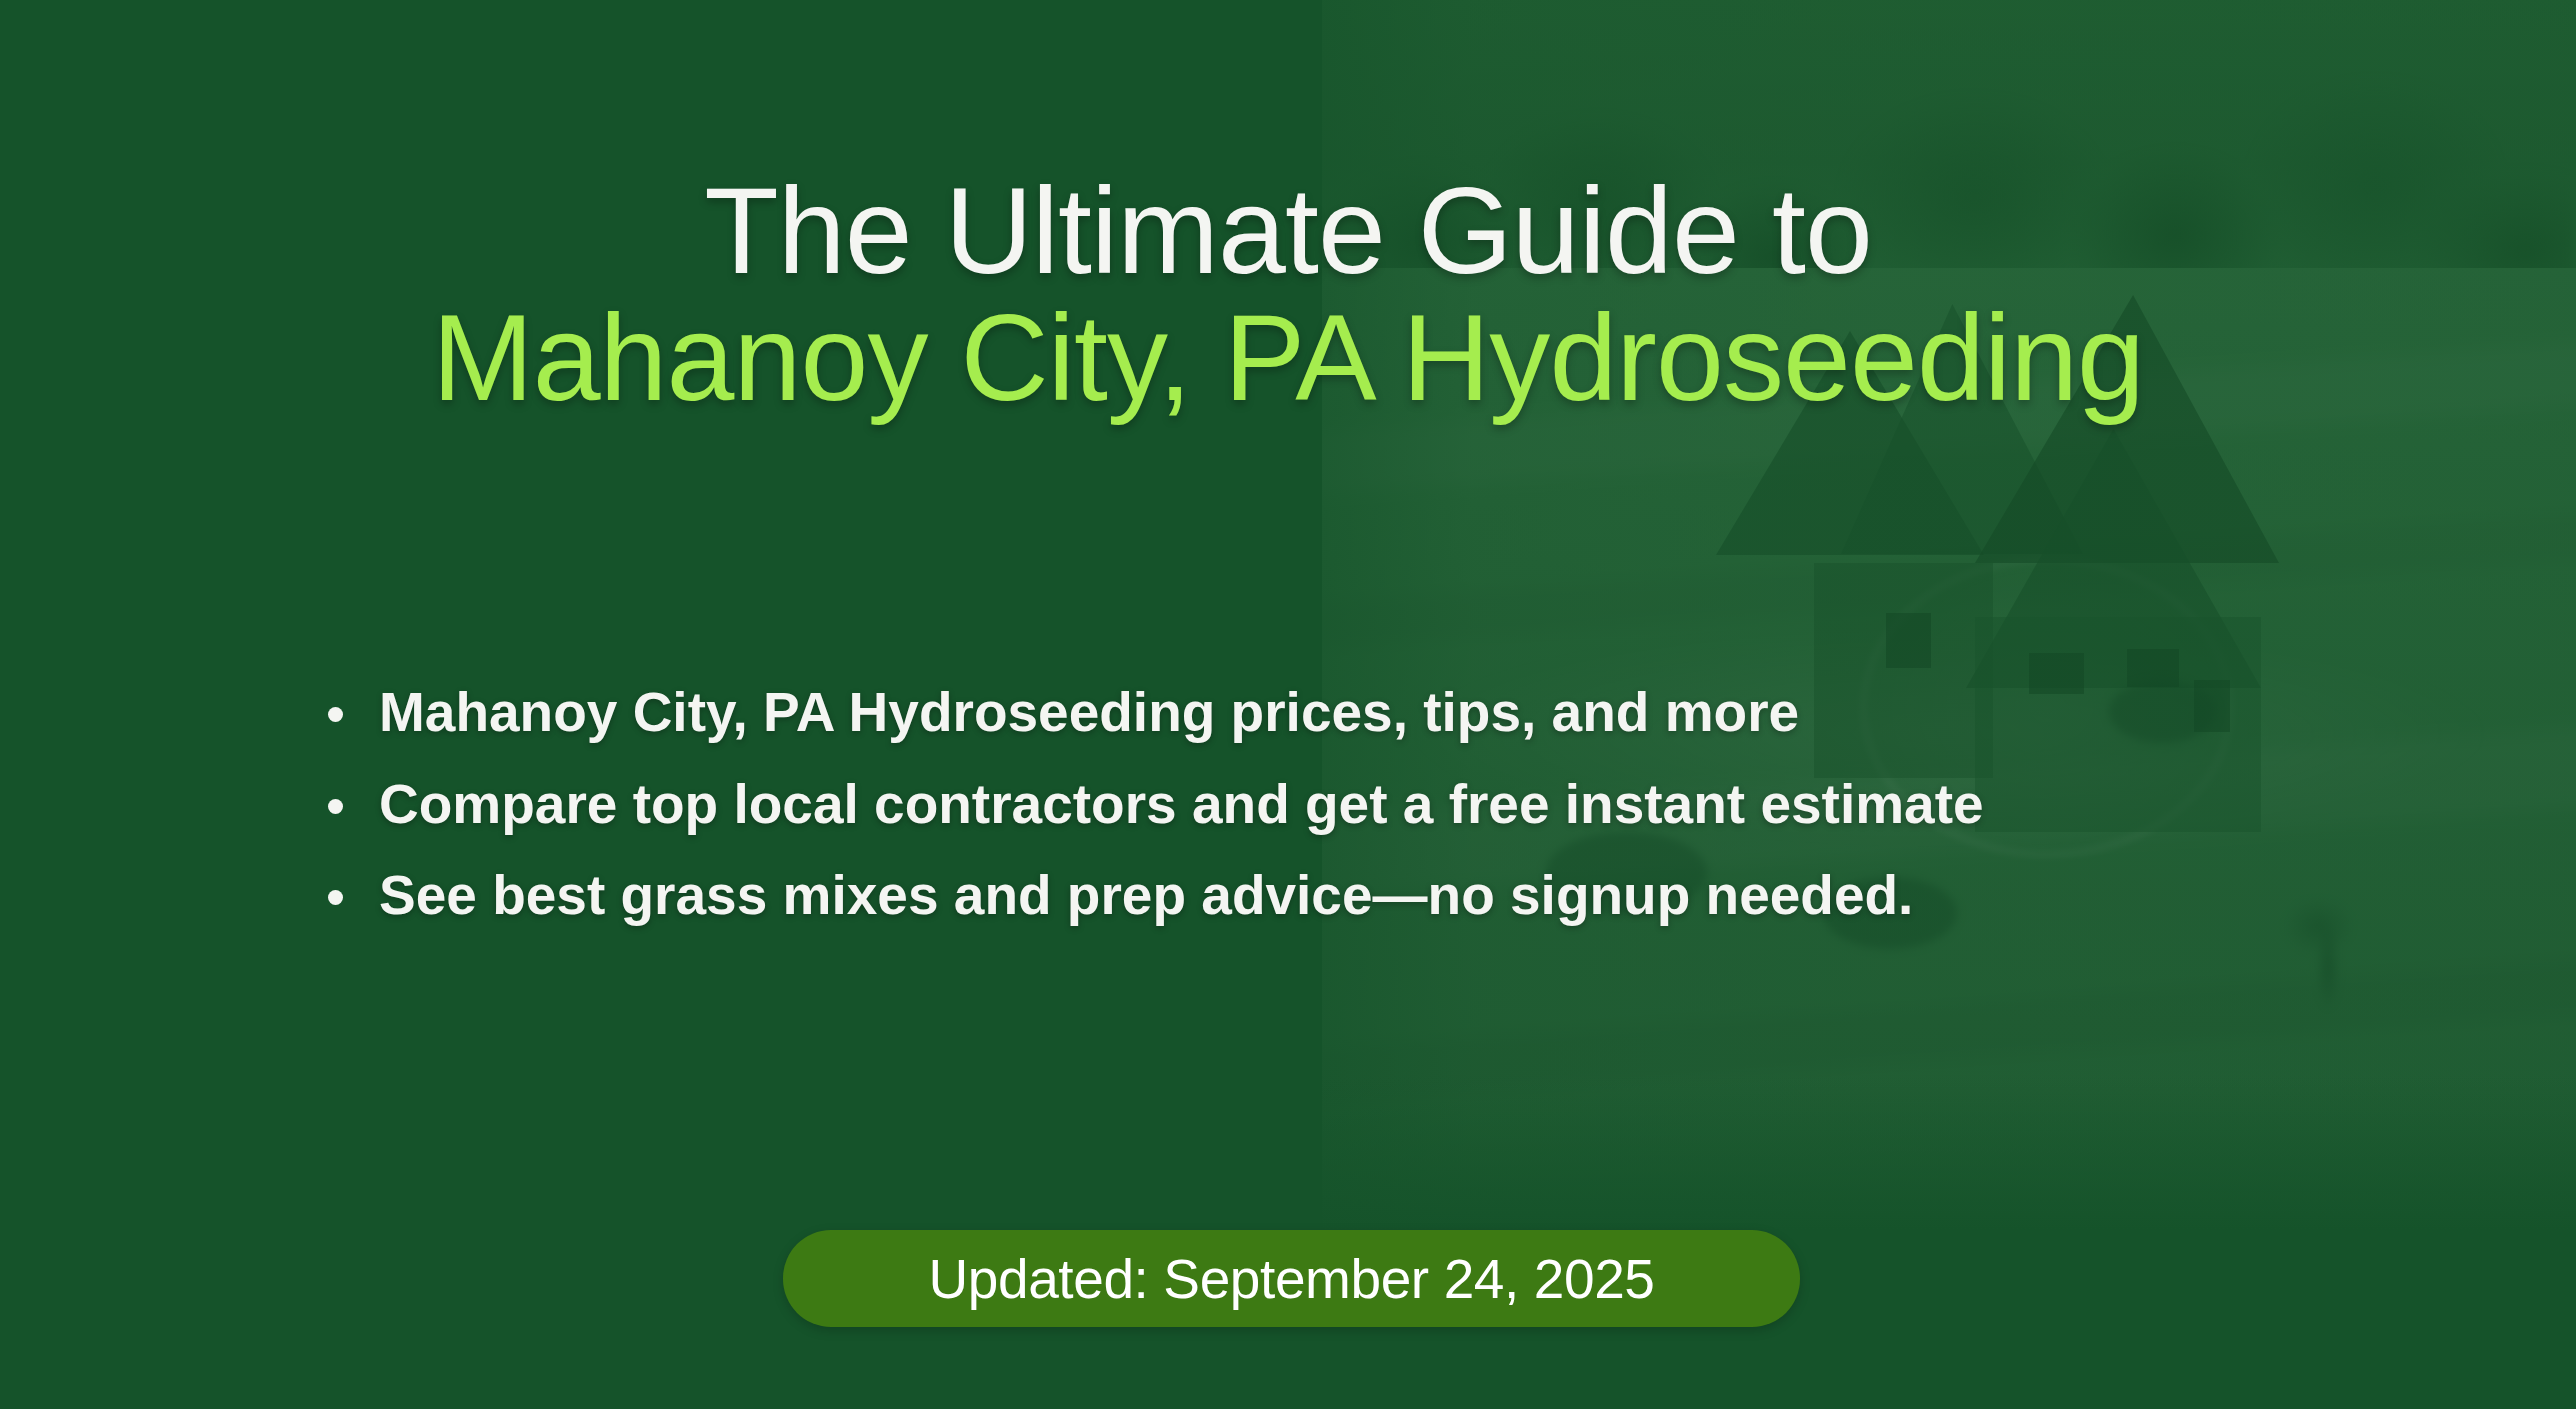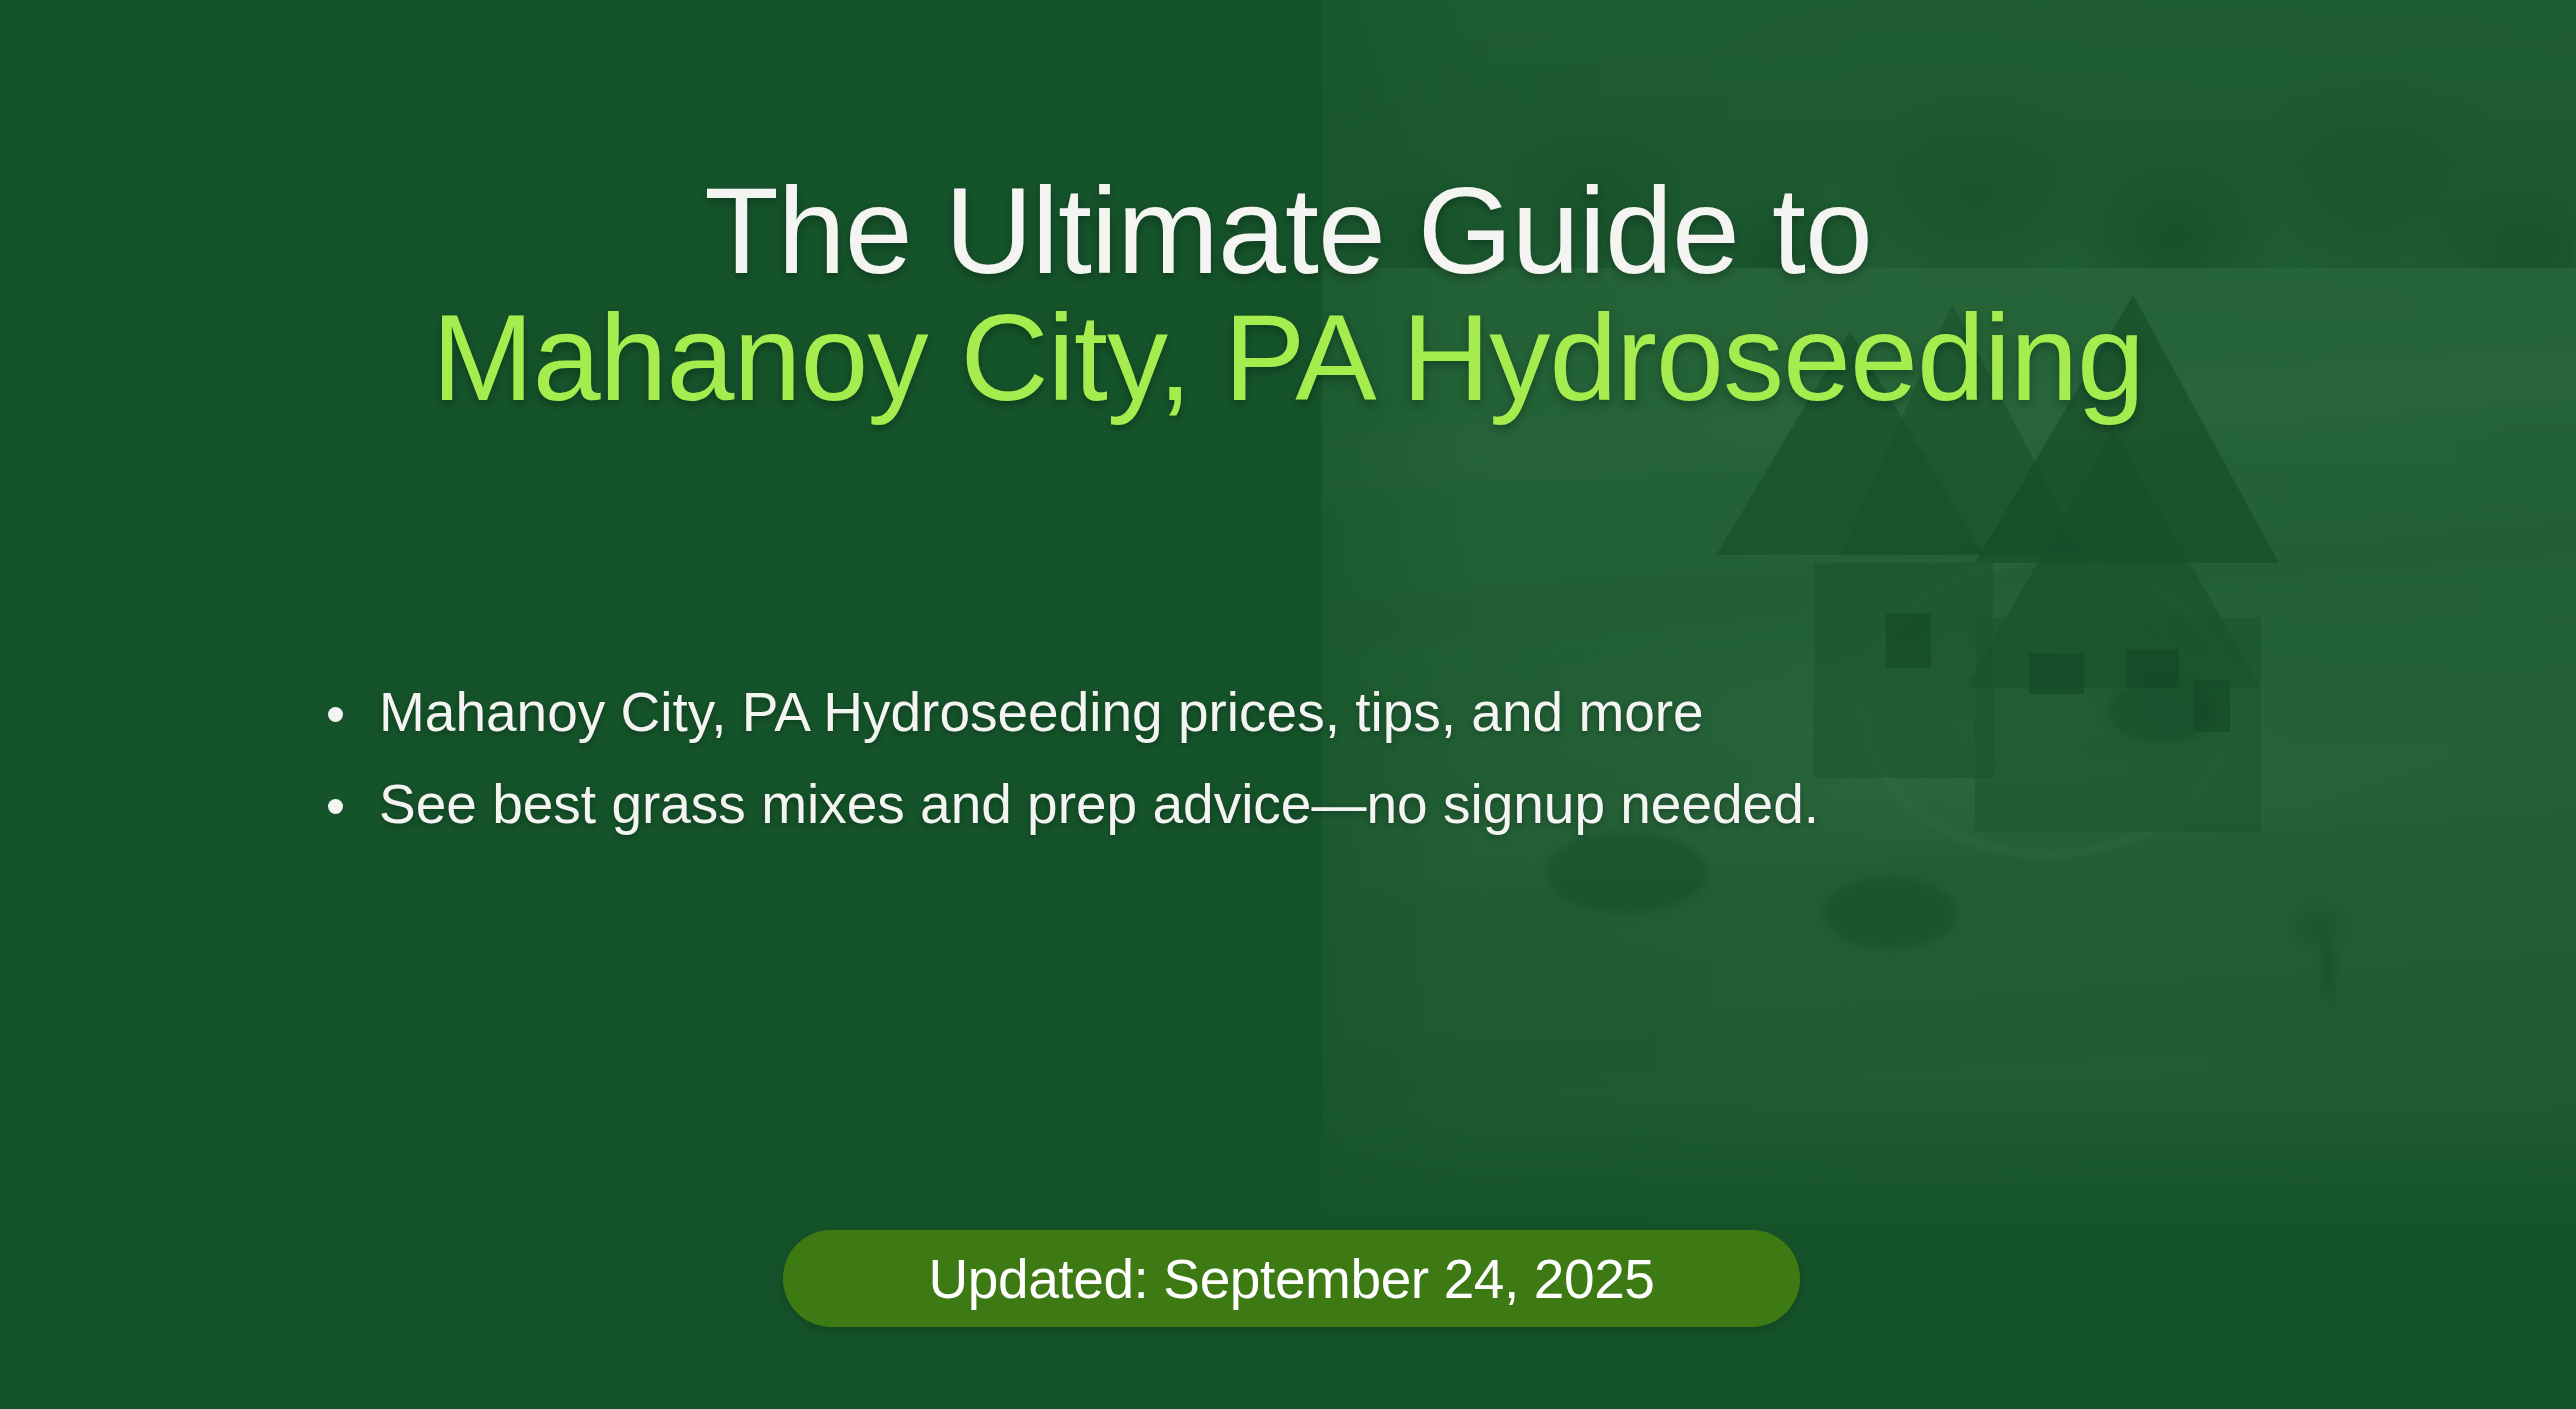--- a/index.html
+++ b/index.html
@@ -213,21 +213,21 @@
     top: 682px;
     margin: 0;
     padding: 0;
     list-style: none;
   }
   .bullets li {
     position: relative;
     padding-left: 64px;
     margin-bottom: 30px;
     font-size: 55px;
-    font-weight: 400;
+    font-weight: 700;
     line-height: 1.12;
     color: #f4f5f2;
     text-shadow: 0 1.8px 6.3px rgba(0,0,0,.30);
     white-space: nowrap;
   }
   .bullets li:last-child { margin-bottom: 0; }
   .bullets li::before {
     content: "";
     position: absolute;
     left: 12.5px;
@@ -317,20 +317,21 @@
     <div class="photo-tint"></div>
     <div class="photo-fade-bottom"></div>
   </div>
 
   <div class="content">
 
     <h1 class="headline"><span>The Ultimate Guide to</span><span class="accent">Mahanoy City, PA Hydroseeding</span></h1>
 
     <ul class="bullets">
       <li><span>Mahanoy City, PA Hydroseeding prices, tips, and more</span></li>
+      <li><span>Compare top local contractors and get a free instant estimate</span></li>
       <li><span>See best grass mixes and prep advice—no signup needed.</span></li>
     </ul>
 
 
     <div class="updated-badge">Updated: September 24, 2025</div>
 
   </div>
 </div>
 
 

